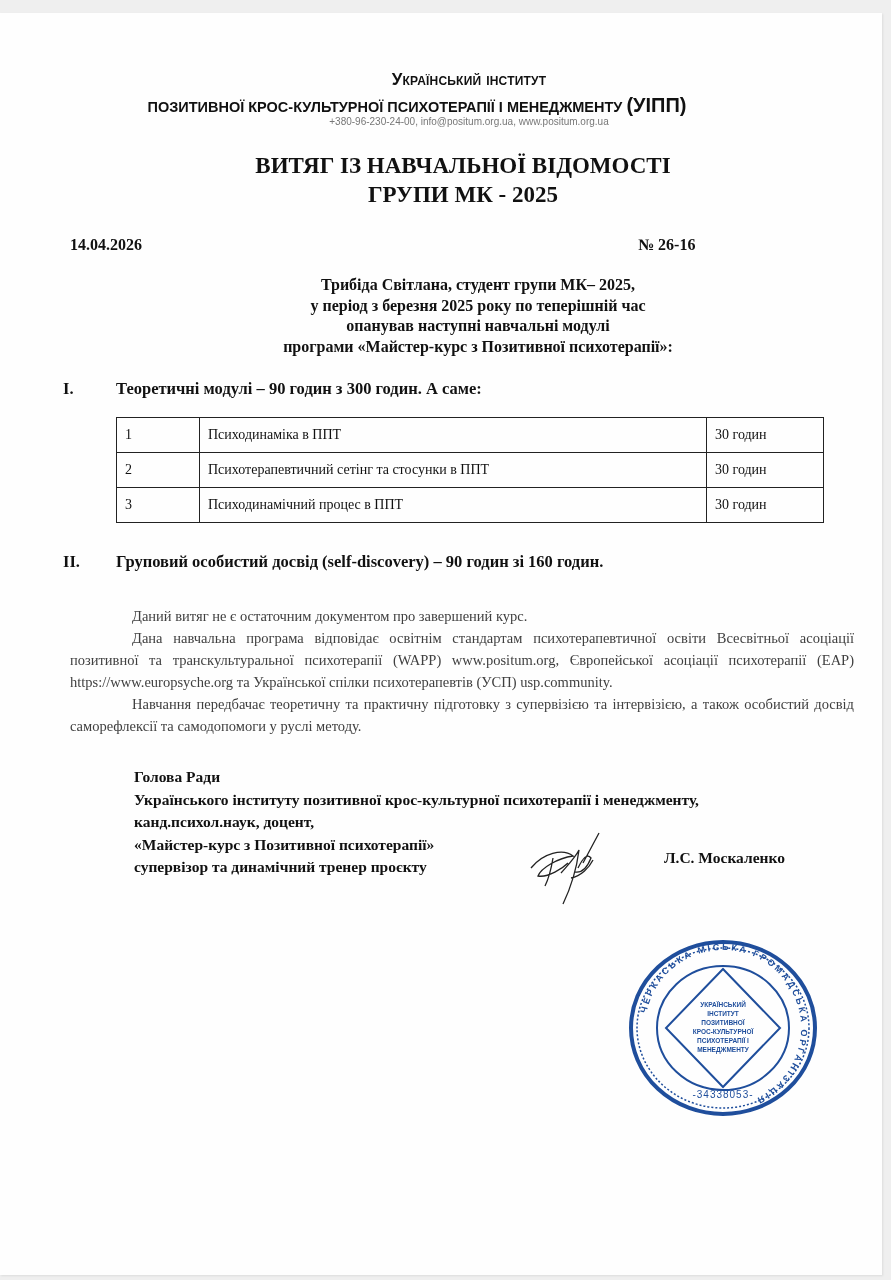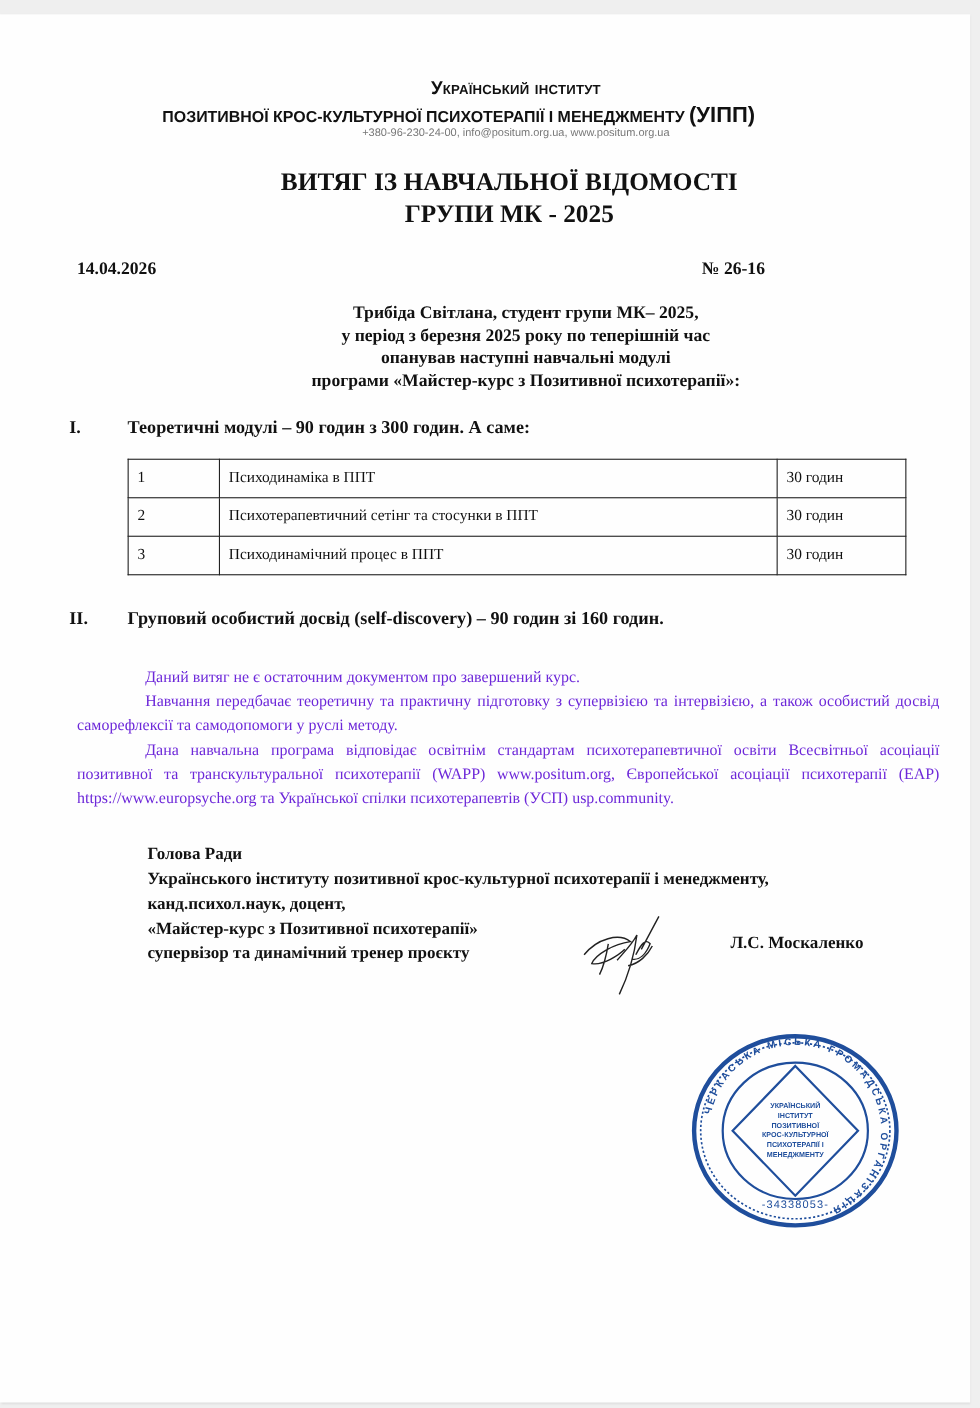--- a/index.html
+++ b/index.html
@@ -49,21 +49,21 @@
     position: absolute; left: 116px; top: 404px; width: 708px;
     border-collapse: collapse; font-size: 14px;
   }
   table.modules td {
     border: 1.5px solid #222; height: 34px; padding: 0 8px; vertical-align: middle;
   }
   table.modules td.c1 { width: 66px; }
   table.modules td.c3 { width: 100px; }
   .para {
     left: 42px; width: 784px; font-size: 14.5px; line-height: 22px;
-    text-align: justify; color: #6d28d9;
+    text-align: justify; color: #404040;
   }
   .para p { margin: 0; text-indent: 62px; }
   .sign {
     left: 106px; top: 753px; font-weight: bold; font-size: 15.5px; line-height: 22.5px;
   }
   .signer { left: 636px; top: 836px; font-weight: bold; font-size: 15.5px; }
   .signature { left: 495px; top: 815px; }
   .stamp { left: 590px; top: 920px; }
 </style>
 </head>
@@ -118,22 +118,22 @@
   </tbody>
     </table>
 
   <div class="abs sec" style="left:63px; top:539px;">
     <span class="num">II.</span>
     <span class="txt">Груповий особистий досвід (self-discovery) – 90 годин зі 160 годин.</span>
   </div>
 
   <div class="abs para" style="top:592px;">
     <p>Даний витяг не є остаточним документом про завершений курс.</p>
+    <p>Дана навчальна програма відповідає освітнім стандартам психотерапевтичної освіти Всесвітньої асоціації позитивної та транскультуральної психотерапії (WAPP) www.positum.org, Європейської асоціації психотерапії (EAP) https://www.europsyche.org та Української спілки психотерапевтів (УСП) usp.community.</p>
     <p>Навчання передбачає теоретичну та практичну підготовку з супервізією та інтервізією, а також особистий досвід саморефлексії та самодопомоги у руслі методу.</p>
-    <p>Дана навчальна програма відповідає освітнім стандартам психотерапевтичної освіти Всесвітньої асоціації позитивної та транскультуральної психотерапії (WAPP) www.positum.org, Європейської асоціації психотерапії (EAP) https://www.europsyche.org та Української спілки психотерапевтів (УСП) usp.community.</p>
   </div>
 
   <div class="abs sign">
     <div>Голова Ради</div>
     <div>Українського інституту позитивної крос-культурної психотерапії і менеджменту,</div>
     <div>канд.психол.наук, доцент,</div>
     <div>«Майстер-курс з Позитивної психотерапії»</div>
     <div>супервізор та динамічний тренер проєкту</div>
   </div>
 

